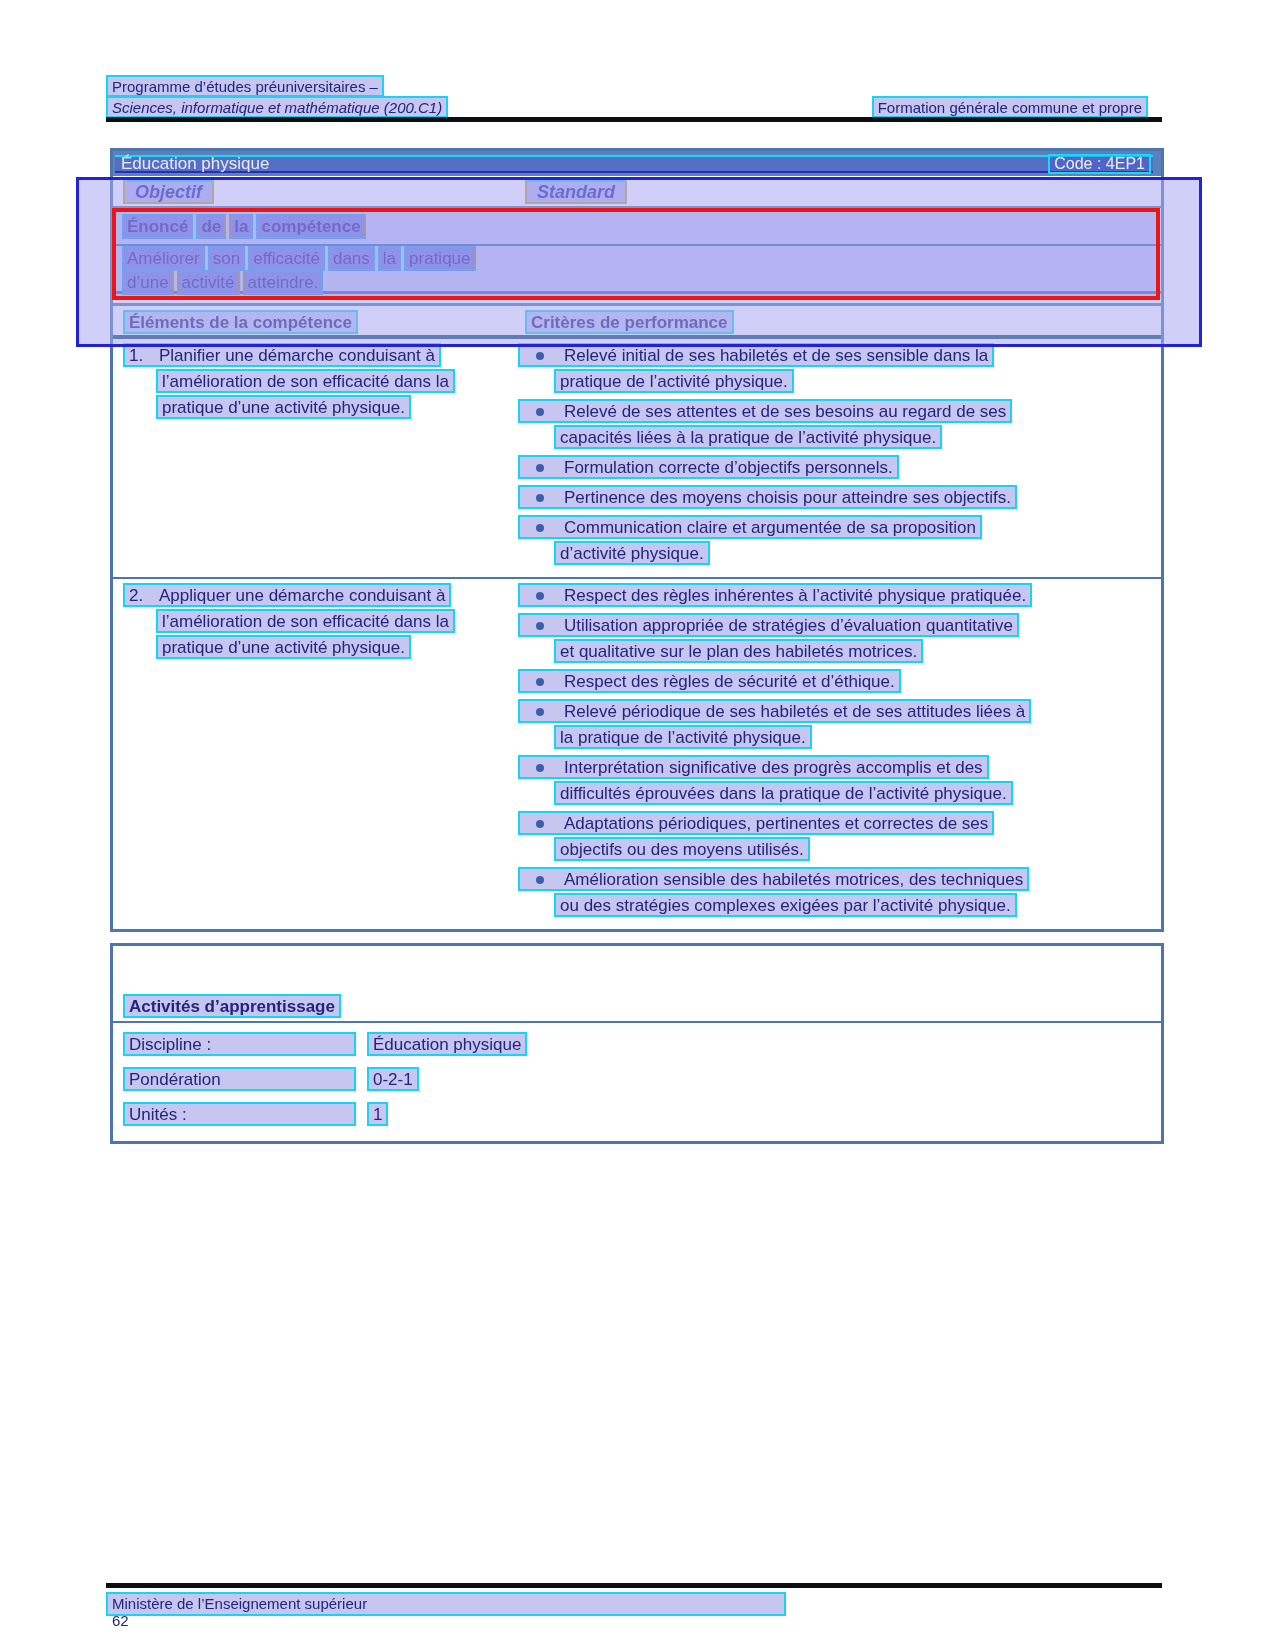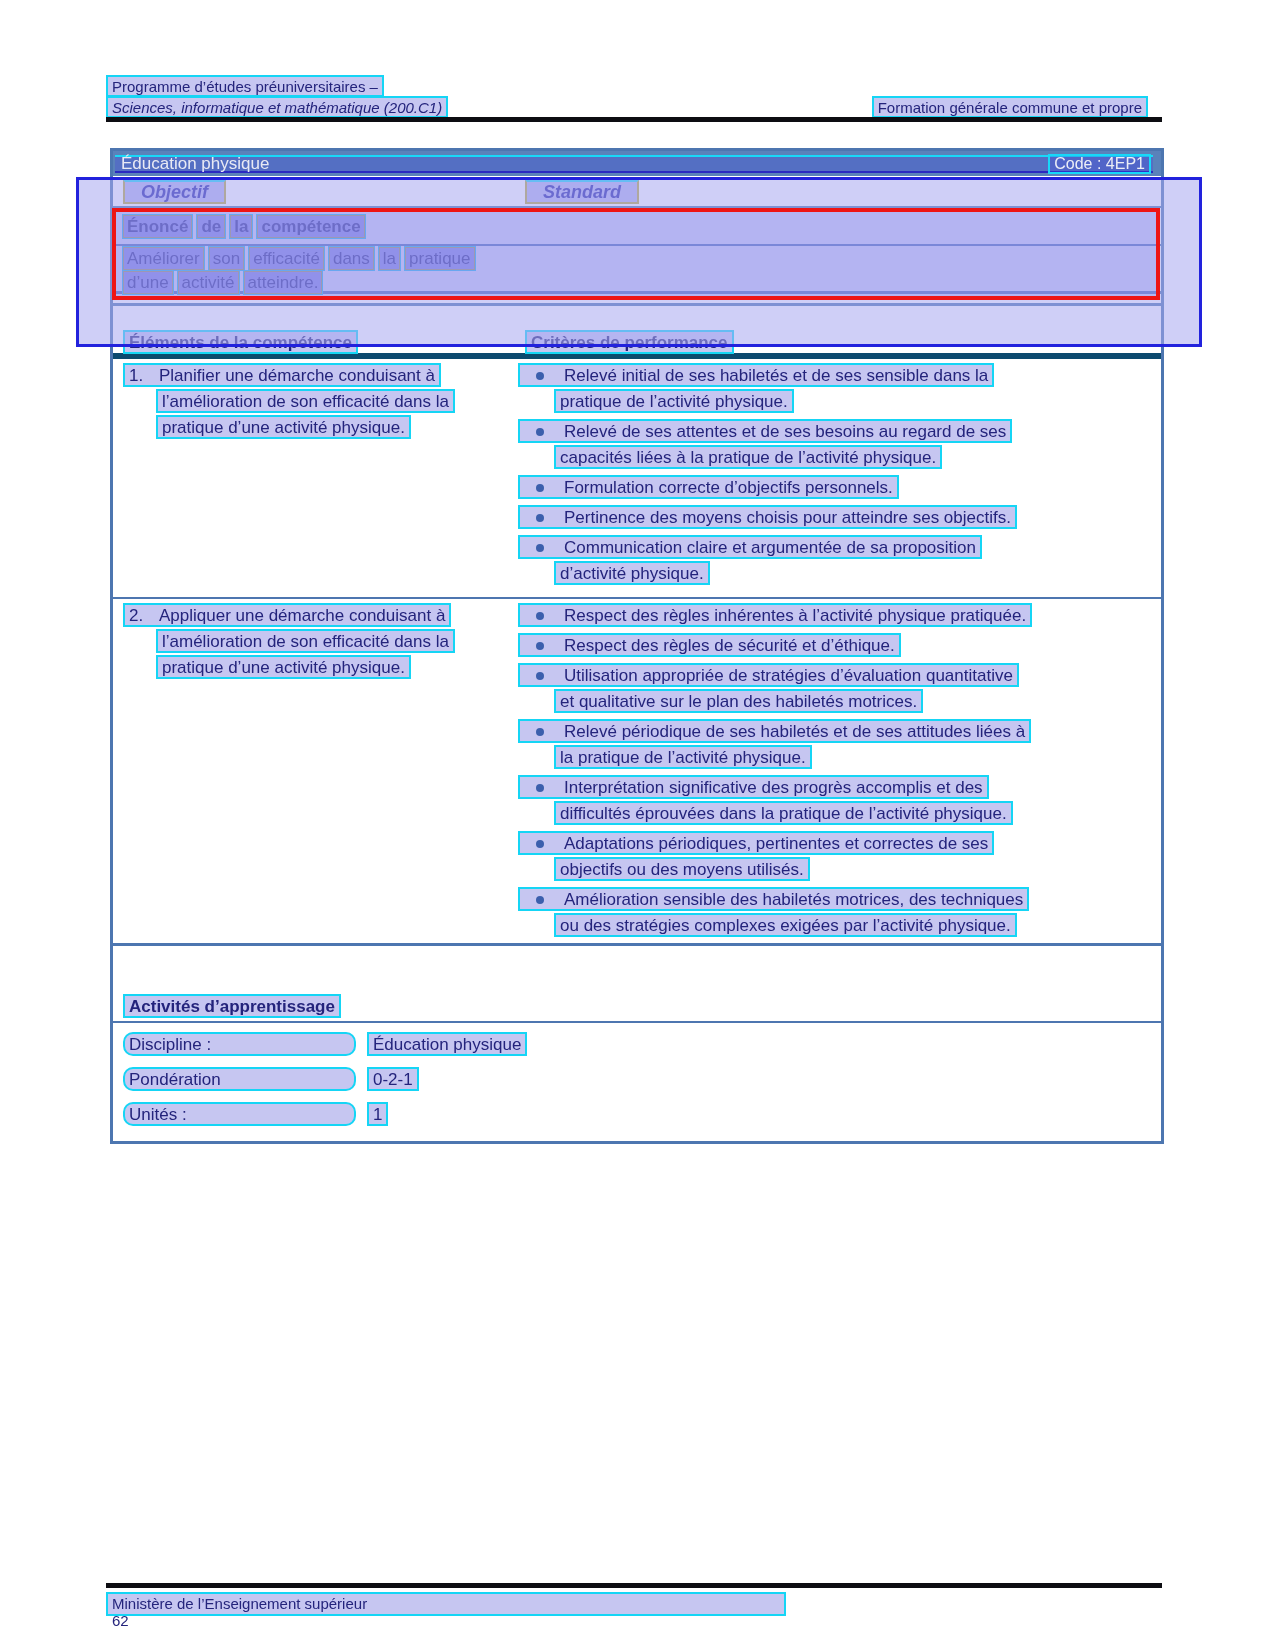--- a/index.html
+++ b/index.html
@@ -44,28 +44,28 @@
   .code-chip {
     position:absolute; z-index:3; right:10px; top:3px; height:20px;
     border:2px solid #18d8f8; background:rgba(70,70,215,0.25);
     padding:0 4px; font-size:16px; line-height:16px; color:#eceef6;
   }
   .row-objstd { position:relative; height:32px; border-bottom:2px solid #4d76b0; }
   .objstd-chip {
     position:absolute; top:4px; background:#b3b3ee;
     border:2px solid #b9a93c; border-top:2px solid #18d8f8;
     font-size:18px; font-weight:bold; font-style:italic; color:#2323a8;
-    padding:0 16px; line-height:20px; height:24px;
+    padding:0 10px; line-height:20px; height:24px;
   }
   .row-enonce-label { height:38px; border-bottom:2px solid #4d76b0; padding:7px 0 0 10px; }
   .row-enonce-label .wchip { font-weight:bold; }
   .row-enonce-body { height:48px; border-bottom:3px solid #4d76b0; padding:1px 0 0 10px; }
   .enonce-line { height:24px; margin-bottom:0; }
   .row-gap { height:12px; border-bottom:3px solid #4d76b0; }
-  .row-colheads { position:relative; height:33px; border-bottom:6px solid #0c4a6e;margin-top:20px; }
+  .row-colheads { position:relative; height:33px; border-bottom:4px solid #0c4a6e; }
   .colhead-chip { position:absolute; top:4px; font-weight:bold; }
   .body-row { display:flex; padding:4px 0 6px 0; }
   .body-row.first { border-bottom:2px solid #4d76b0; }
   .cell-left { width:405px; padding-left:10px; }
   .cell-right { flex:1; }
   .el-line { display:block; margin-bottom:2px; }
   .el-line .num { display:inline-block; width:30px; }
   .el-cont { margin-left:33px; }
   .crit { margin-bottom:6px; }
   .crit-line { display:block; margin-bottom:2px; }
@@ -75,21 +75,21 @@
   }
   .crit-cont { margin-left:36px; }
   
   .act-tbl {
     position:absolute; left:110px; top:943px; width:1054px;
     border:3px solid #4d76b0; background:#ffffff; z-index:1;
   }
   .act-head { height:33px; border-bottom:2px solid #4d76b0; padding:4px 0 0 10px;margin-top:44px; }
   .act-body { padding:9px 0 4px 10px; }
   .act-row { height:35px; }
-  .act-label { width:233px;border-radius:10px; }
+  .act-label { width:233px; }
   .act-value { margin-left:11px; }
   
   .big-overlay {
     position:absolute; left:76px; top:177px; width:1126px; height:170px;
     background:rgba(168,168,240,0.55); border:3px solid #2222dd;
     z-index:5; pointer-events:none;
   }
   .red-box {
     position:absolute; left:112px; top:208px; width:1048px; height:92px;
     background:rgba(110,110,230,0.28); border:4px solid #ee1414;
@@ -176,25 +176,25 @@
       <div class="cell-left">
         <span class="el-line"><span class="chip"><span class="num">2.</span><span>Appliquer une démarche conduisant à</span></span></span>
         <span class="el-line el-cont"><span class="chip">l’amélioration de son efficacité dans la</span></span>
         <span class="el-line el-cont"><span class="chip">pratique d’une activité physique.</span></span>
       </div>
       <div class="cell-right">
         <div class="crit">
           <span class="crit-line"><span class="chip"><span class="bullet"></span><span>Respect des règles inhérentes à l’activité physique pratiquée.</span></span></span>
         </div>
         <div class="crit">
-          <span class="crit-line"><span class="chip"><span class="bullet"></span><span>Respect des règles de sécurité et d’éthique.</span></span></span>
-        </div>
-        <div class="crit">
           <span class="crit-line"><span class="chip"><span class="bullet"></span><span>Utilisation appropriée de stratégies d’évaluation quantitative</span></span></span>
           <span class="crit-line crit-cont"><span class="chip">et qualitative sur le plan des habiletés motrices.</span></span>
+        </div>
+        <div class="crit">
+          <span class="crit-line"><span class="chip"><span class="bullet"></span><span>Respect des règles de sécurité et d’éthique.</span></span></span>
         </div>
         <div class="crit">
           <span class="crit-line"><span class="chip"><span class="bullet"></span><span>Relevé périodique de ses habiletés et de ses attitudes liées à</span></span></span>
           <span class="crit-line crit-cont"><span class="chip">la pratique de l’activité physique.</span></span>
         </div>
         <div class="crit">
           <span class="crit-line"><span class="chip"><span class="bullet"></span><span>Interprétation significative des progrès accomplis et des</span></span></span>
           <span class="crit-line crit-cont"><span class="chip">difficultés éprouvées dans la pratique de l’activité physique.</span></span>
         </div>
         <div class="crit">

